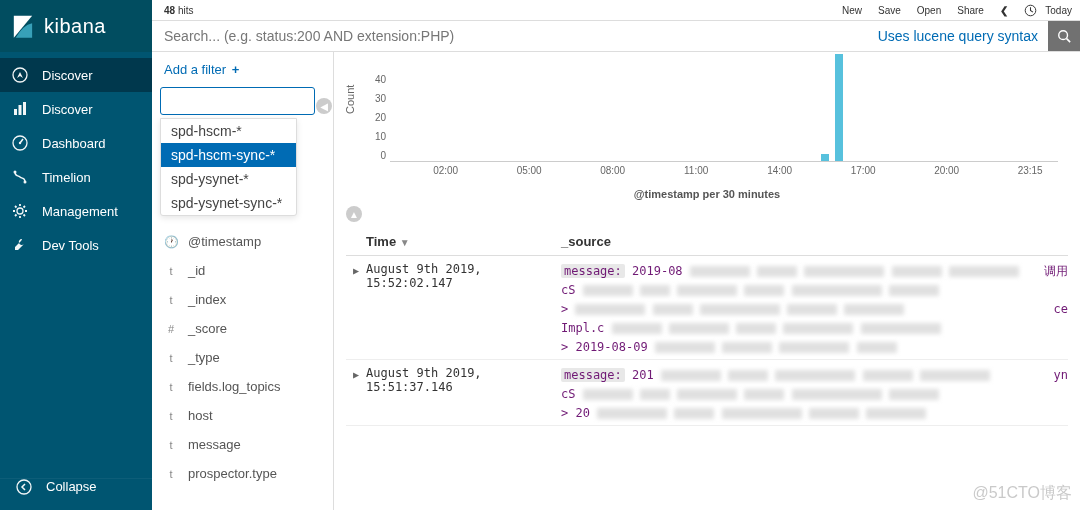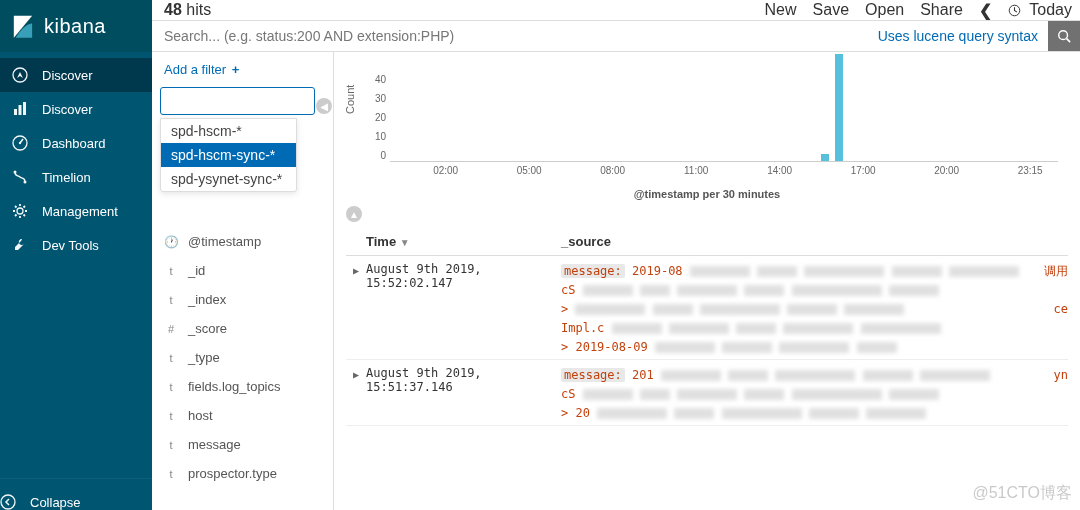--- a/index.html
+++ b/index.html
@@ -5,24 +5,24 @@
   * { box-sizing: border-box; margin: 0; padding: 0; }
   body { font-family: -apple-system, BlinkMacSystemFont, "Segoe UI", Helvetica, Arial, sans-serif; font-size: 13px; color: #2d2d2d; width: 1080px; height: 510px; overflow: hidden; background: #fff; position: relative; }
   
   .sidebar { position: absolute; left: 0; top: 0; bottom: 0; width: 152px; background: #005571; color: #fff; display: flex; flex-direction: column; }
   .brand { height: 52px; background: #014D60; display: flex; align-items: center; padding-left: 12px; font-size: 20px; font-weight: 400; letter-spacing: 0.5px; }
   .brand-logo { width: 22px; height: 24px; margin-right: 10px; position: relative; }
   .sidebar-nav { flex: 1; padding-top: 6px; }
   .nav-item { height: 34px; display: flex; align-items: center; padding-left: 12px; font-size: 13px; cursor: pointer; }
   .nav-item.active { background: #00384D; }
   .nav-icon { width: 18px; text-align: center; margin-right: 12px; opacity: 0.95; }
-  .collapse-item { height: 32px; display: flex; align-items: flex-end; padding-left: 0; font-size: 13px; cursor: pointer; border-top: 1px solid rgba(255,255,255,0.05); margin-top: auto; }
+  .collapse-item { height: 32px; display: flex; align-items: flex-start; padding-left: 16px; font-size: 13px; cursor: pointer; border-top: 1px solid rgba(255,255,255,0.05); margin-top: auto; }
 
   .top { position: absolute; left: 152px; right: 0; top: 0; }
-  .toolbar { height: 20px; display: flex; align-items: center; padding: 0 8px; font-size: 16px; color: #333; }
+  .toolbar { height: 20px; display: flex; align-items: center; padding: 0 8px; font-size: 10px; color: #333; }
   .hits { font-weight: 400; padding-left: 4px; }
   .hits b { font-weight: 700; }
   .toolbar .spacer { flex: 1; }
   .toolbar .act { margin-left: 16px; cursor: pointer; display: flex; align-items: center; }
   .toolbar .act svg, .toolbar .act .chev { margin-right: 4px; }
 
   .searchbar { position: relative; height: 32px; display: flex; border-top: 1px solid #ddd; border-bottom: 1px solid #ddd; }
   .searchbar input { flex: 1; border: none; outline: none; padding: 0 12px; font-size: 14px; color: #333; }
   .searchbar input::placeholder { color: #777; }
   .searchbar .hint { color: #006BB4; padding: 0 10px; display: flex; align-items: center; font-size: 14px; }
@@ -64,21 +64,21 @@
   .collapse-circle { width: 16px; height: 16px; border-radius: 50%; background: #ccc; color: #fff; display: flex; align-items: center; justify-content: center; font-size: 10px; cursor: pointer; margin-top: 6px; }
   
   .tbl { margin-top: 6px; }
   .thdr { display: flex; border-bottom: 1px solid #ddd; padding: 6px 0; font-size: 13px; font-weight: 600; color: #333; }
   .thdr .c1 { width: 20px; }
   .thdr .c2 { width: 195px; }
   .thdr .c3 { flex: 1; }
   .trow { display: flex; border-bottom: 1px solid #eee; padding: 6px 0 2px 0; font-size: 12px; font-family: Menlo, Consolas, monospace; }
   .trow .c1 { width: 20px; color: #666; cursor: pointer; text-align: center; font-size: 10px; padding-top: 3px; }
   .trow .c2 { width: 195px; color: #333; }
-  .trow .c3 { flex: 1; color: #c2410c; position: relative; overflow: hidden; }
+  .trow .c3 { flex: 1; color: #701a75; position: relative; overflow: hidden; }
   .msg-label { background: #e8e8e8; padding: 0 3px; border-radius: 2px; }
   .blur { display: inline-block; background: #ccc; height: 11px; vertical-align: middle; filter: blur(2px); opacity: 0.6; }
   .srcbody { line-height: 19px; }
   .watermark { position: absolute; right: 8px; bottom: 6px; font-size: 16px; color: rgba(120,120,120,0.4); pointer-events: none; }
   svg { display: block; }
 </style>
 </head>
 <body>
 
 <div class="sidebar">
@@ -205,20 +205,21 @@
 </div>
 
 <div class="main">
   <div class="panel">
     <div class="add-filter"><span>Add a filter</span> <span class="plus">+</span></div>
     <input class="index-input" value="" style="">
     <div class="caret-left">◀</div>
     <div class="dropdown">
       <div class="opt">spd-hscm-*</div>
       <div class="opt sel">spd-hscm-sync-*</div>
+      <div class="opt">spd-ysynet-*</div>
       <div class="opt">spd-ysynet-sync-*</div>
     </div>
     <div class="fields" id="fields-list">
         <div class="fld">
           <span class="ft clock">🕐</span>
           <span>@timestamp</span>
         </div>
         <div class="fld">
           <span class="ft">t</span>
           <span>_id</span>

